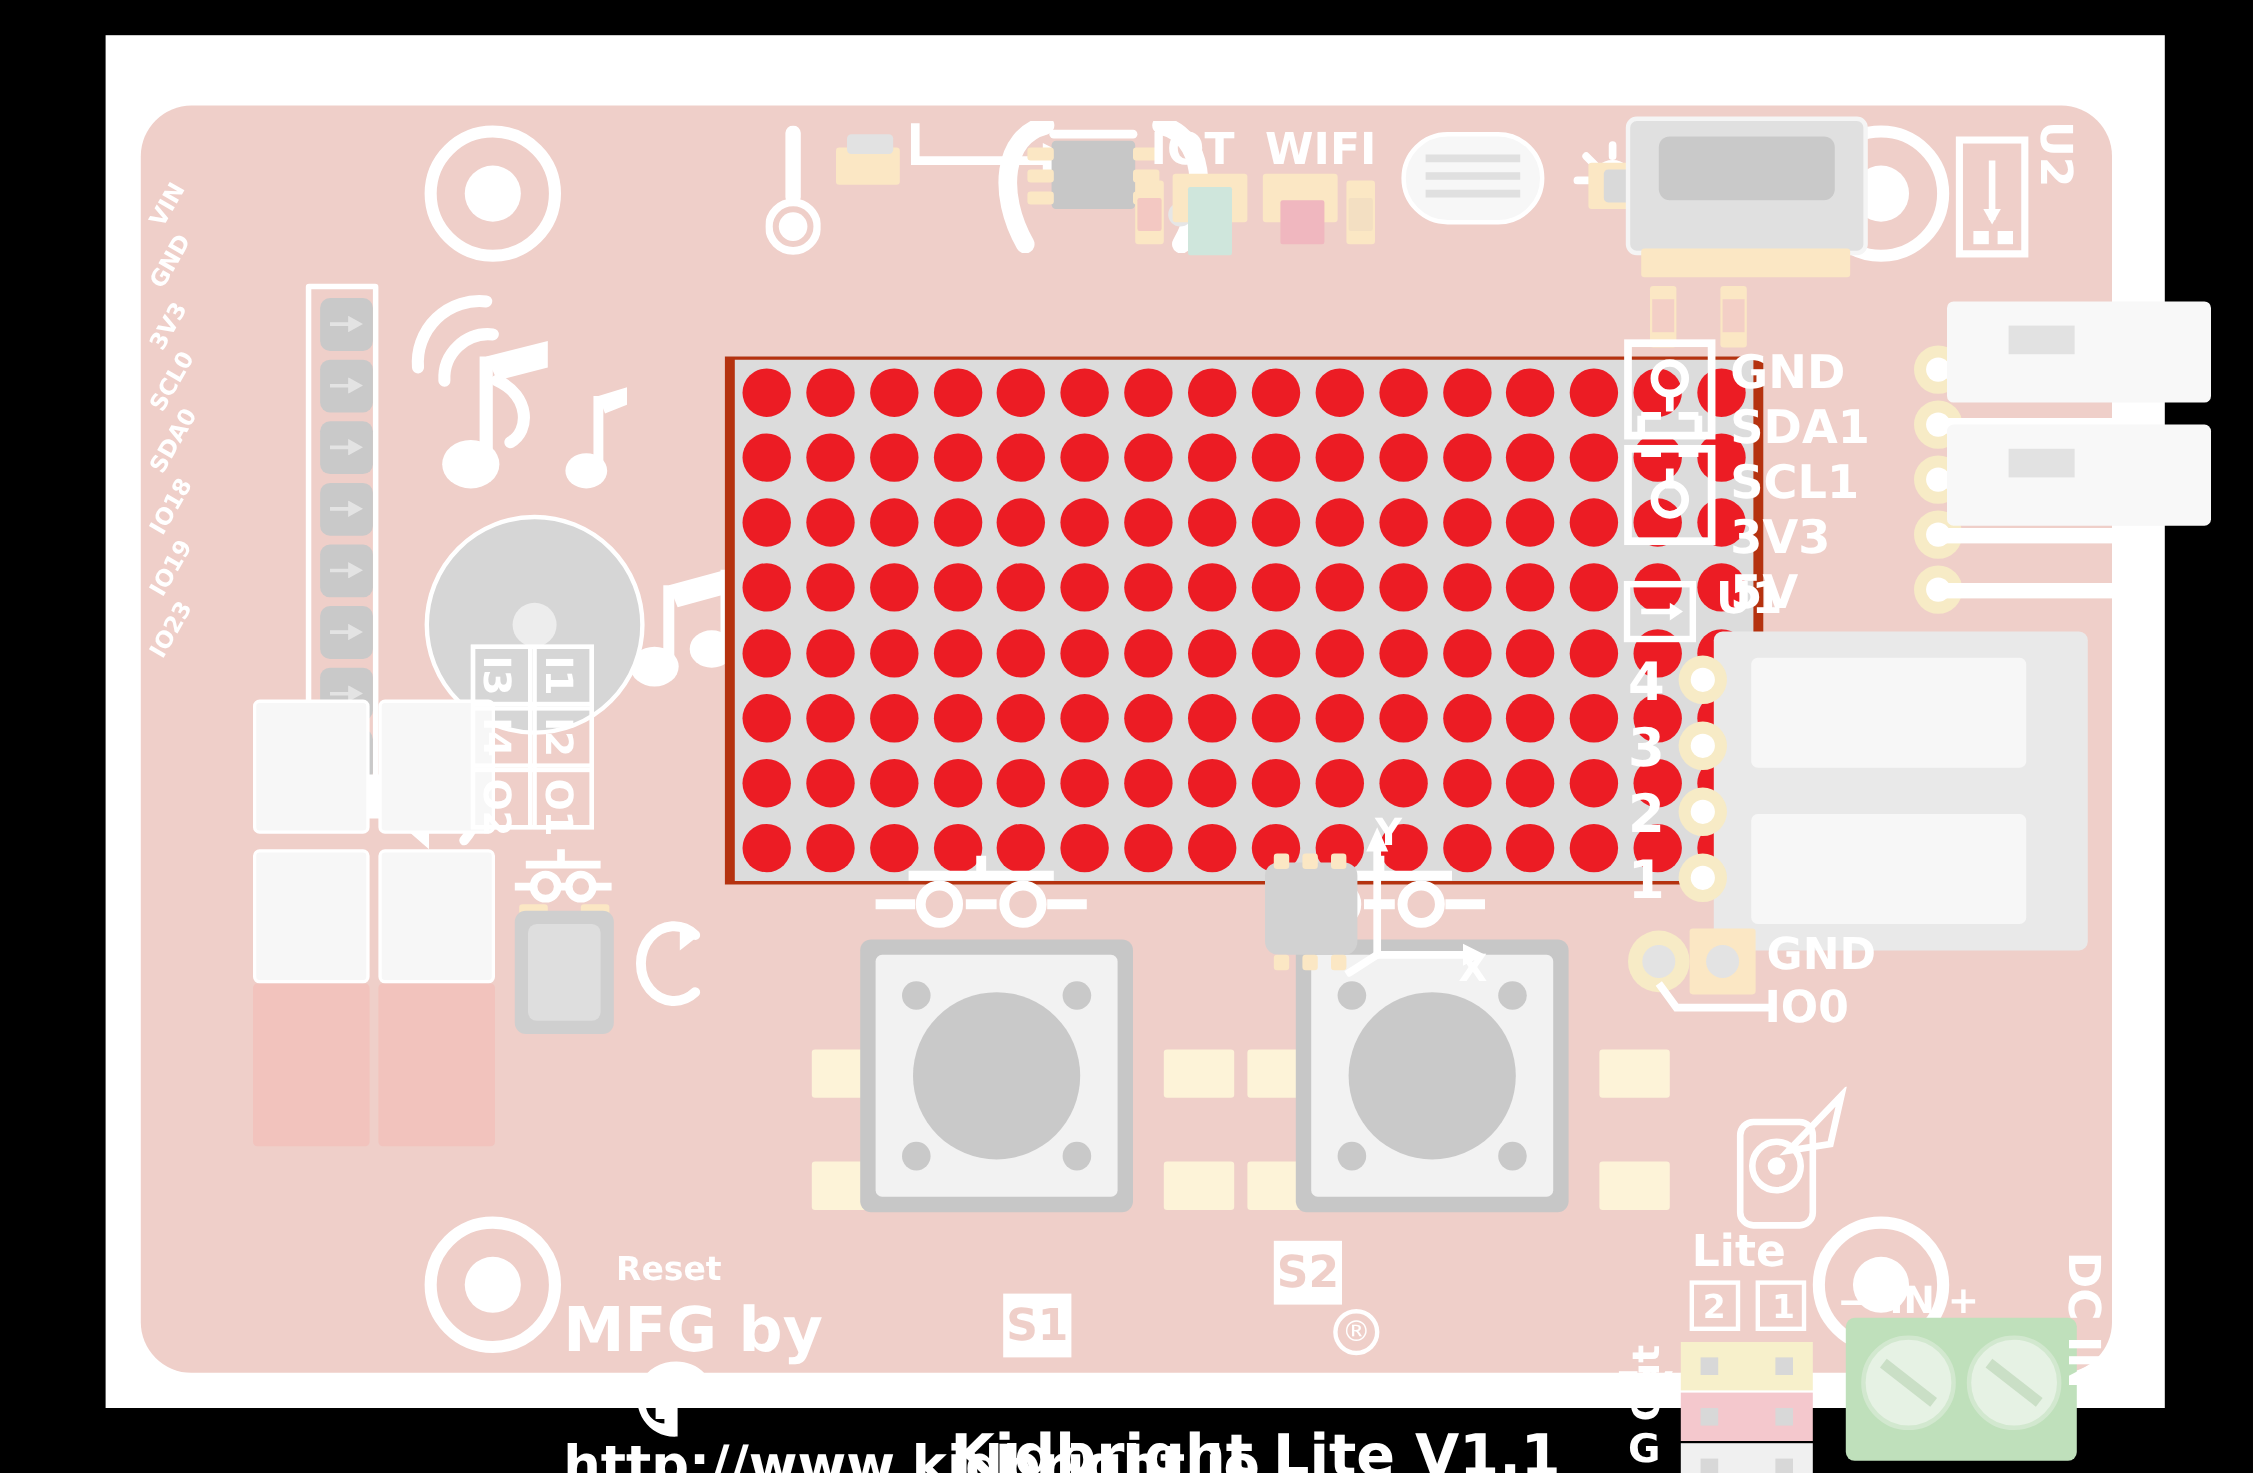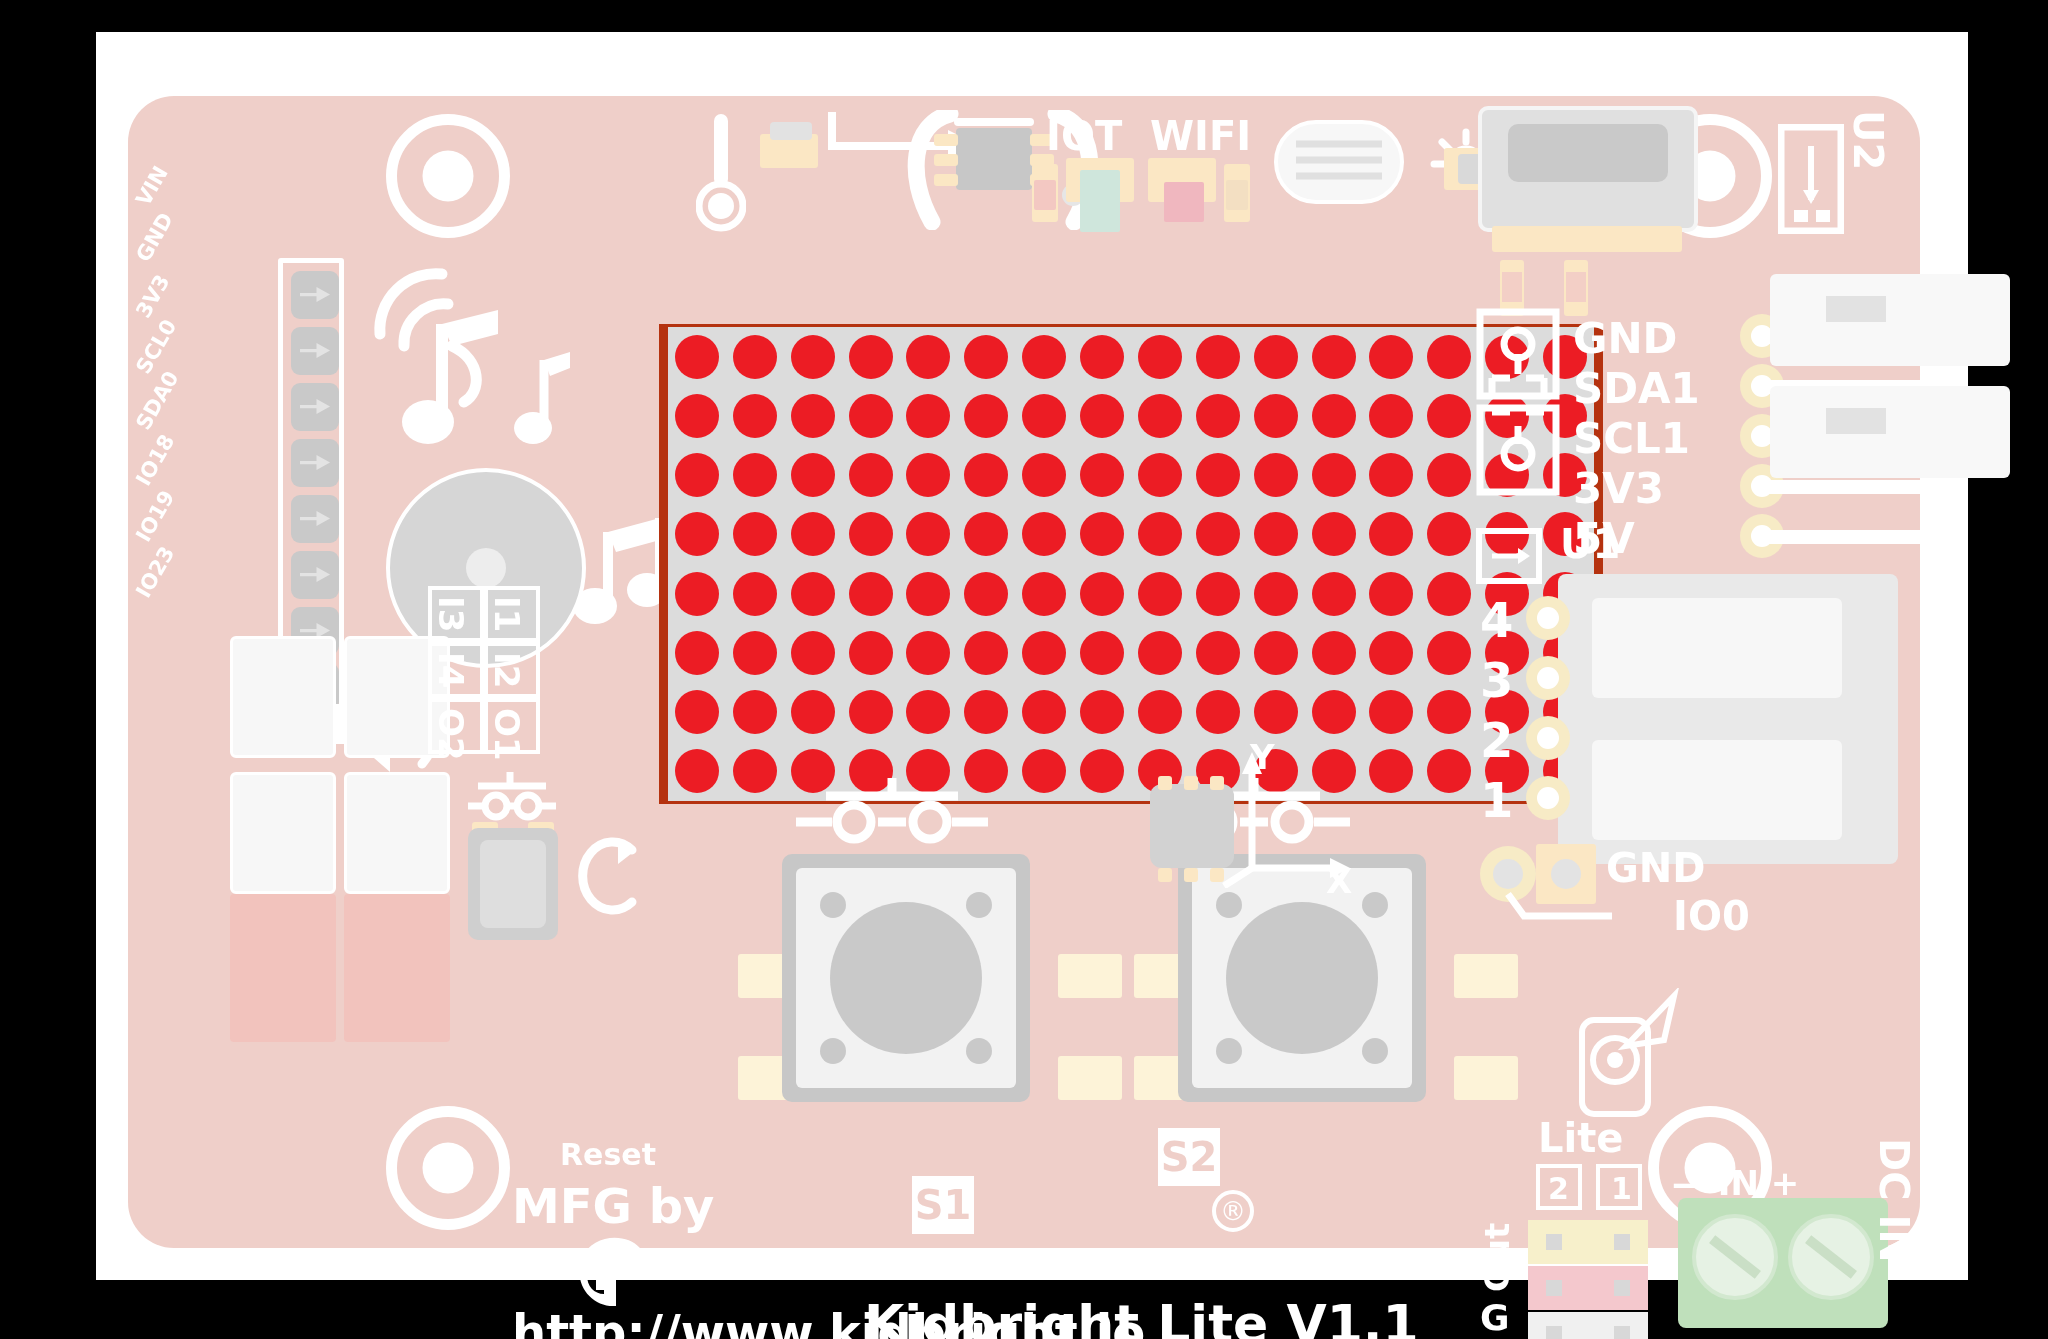--- a/index.html
+++ b/index.html
@@ -532,21 +532,21 @@
     <div style="position:absolute;left:1352px;top:750px;width:56px;height:56px;border-radius:50%;background:#f7ebc6">
       <div style="position:absolute;left:50%;top:50%;transform:translate(-50%,-50%);width:30px;height:30px;border-radius:50%;background:#e3e3e3"></div>
     </div>
     <div class="gold" style="left:1408px;top:748px;width:60px;height:60px">
       <div style="position:absolute;left:50%;top:50%;transform:translate(-50%,-50%);width:30px;height:30px;border-radius:50%;background:#e3e3e3"></div>
     </div>
     <div class="lbl" style="left:1478px;top:752px;font-size:40px">GND</div>
     <svg style="position:absolute;left:1374px;top:790px" width="120" height="50" viewBox="0 0 120 50">
       <path d="M6 8 L22 30 L110 30" stroke="#fff" stroke-width="7" fill="none"></path>
     </svg>
-    <div class="lbl" style="left:1545px;top:800px;font-size:40px">IO0</div>
+    <div class="lbl" style="left:1476px;top:800px;font-size:40px">IO0</div>
 
     <svg style="position:absolute;left:1448px;top:892px" width="110" height="130" viewBox="0 0 110 130">
       <rect x="6" y="32" width="66" height="94" rx="12" fill="none" stroke="#fff" stroke-width="6"></rect>
       <circle cx="39" cy="72" r="22" fill="none" stroke="#fff" stroke-width="6"></circle>
       <circle cx="39" cy="72" r="8" fill="#fff"></circle>
       <path d="M50 58 L98 8 L88 52 Z" fill="none" stroke="#fff" stroke-width="6"></path>
     </svg>
     <div class="lbl" style="left:1410px;top:1022px;font-size:40px">Lite</div>
     <div class="sbox" style="left:1408px;top:1068px;width:46px;height:46px"></div>
     <div class="sbox" style="left:1468px;top:1068px;width:46px;height:46px"></div>
@@ -573,21 +573,21 @@
     <div style="position:absolute;left:1550px;top:1102px;width:210px;height:130px;background:#bfe0bb;border-radius:8px">
       <div style="position:absolute;left:14px;top:16px;width:86px;height:86px;border-radius:50%;background:#e6f2e4;border:4px solid #d2e8cf;box-sizing:border-box">
         <div style="position:absolute;left:50%;top:50%;transform:translate(-50%,-50%) rotate(38deg);width:58px;height:10px;background:#cadfc6"></div>
       </div>
       <div style="position:absolute;left:110px;top:16px;width:86px;height:86px;border-radius:50%;background:#e6f2e4;border:4px solid #d2e8cf;box-sizing:border-box">
         <div style="position:absolute;left:50%;top:50%;transform:translate(-50%,-50%) rotate(38deg);width:58px;height:10px;background:#cadfc6"></div>
       </div>
     </div>
     <div class="lbl rot90" style="left:1786px;top:1042px;font-size:40px">DC IN</div>
 
-    <div class="lbl" style="left:384px;top:1086px;font-size:48px">MFG by</div>
+    <div class="lbl" style="left:384px;top:1086px;font-size:56px">MFG by</div>
     <svg style="position:absolute;left:440px;top:1136px" width="88" height="80" viewBox="0 0 88 80">
       <path d="M72 16 C58 0 24 2 14 26 C4 52 24 76 48 74 L48 44 L28 44 L28 58 L36 58 L36 62 C24 62 16 50 20 36 C24 22 46 16 58 28 Z" fill="#ffffff"></path>
     </svg>
     <div class="lbl" style="left:384px;top:1212px;font-size:48px">http://www.kidbright.io</div>
 
     <div style="position:absolute;left:1084px;top:1094px;width:42px;height:42px;border-radius:50%;border:4px solid #ffffff;box-sizing:border-box;color:#ffffff;font-size:26px;display:flex;align-items:center;justify-content:center">®</div>
     <div class="lbl" style="left:736px;top:1202px;font-size:52px">Kidbright Lite V1.1</div>
 
   </div>
 </div>

